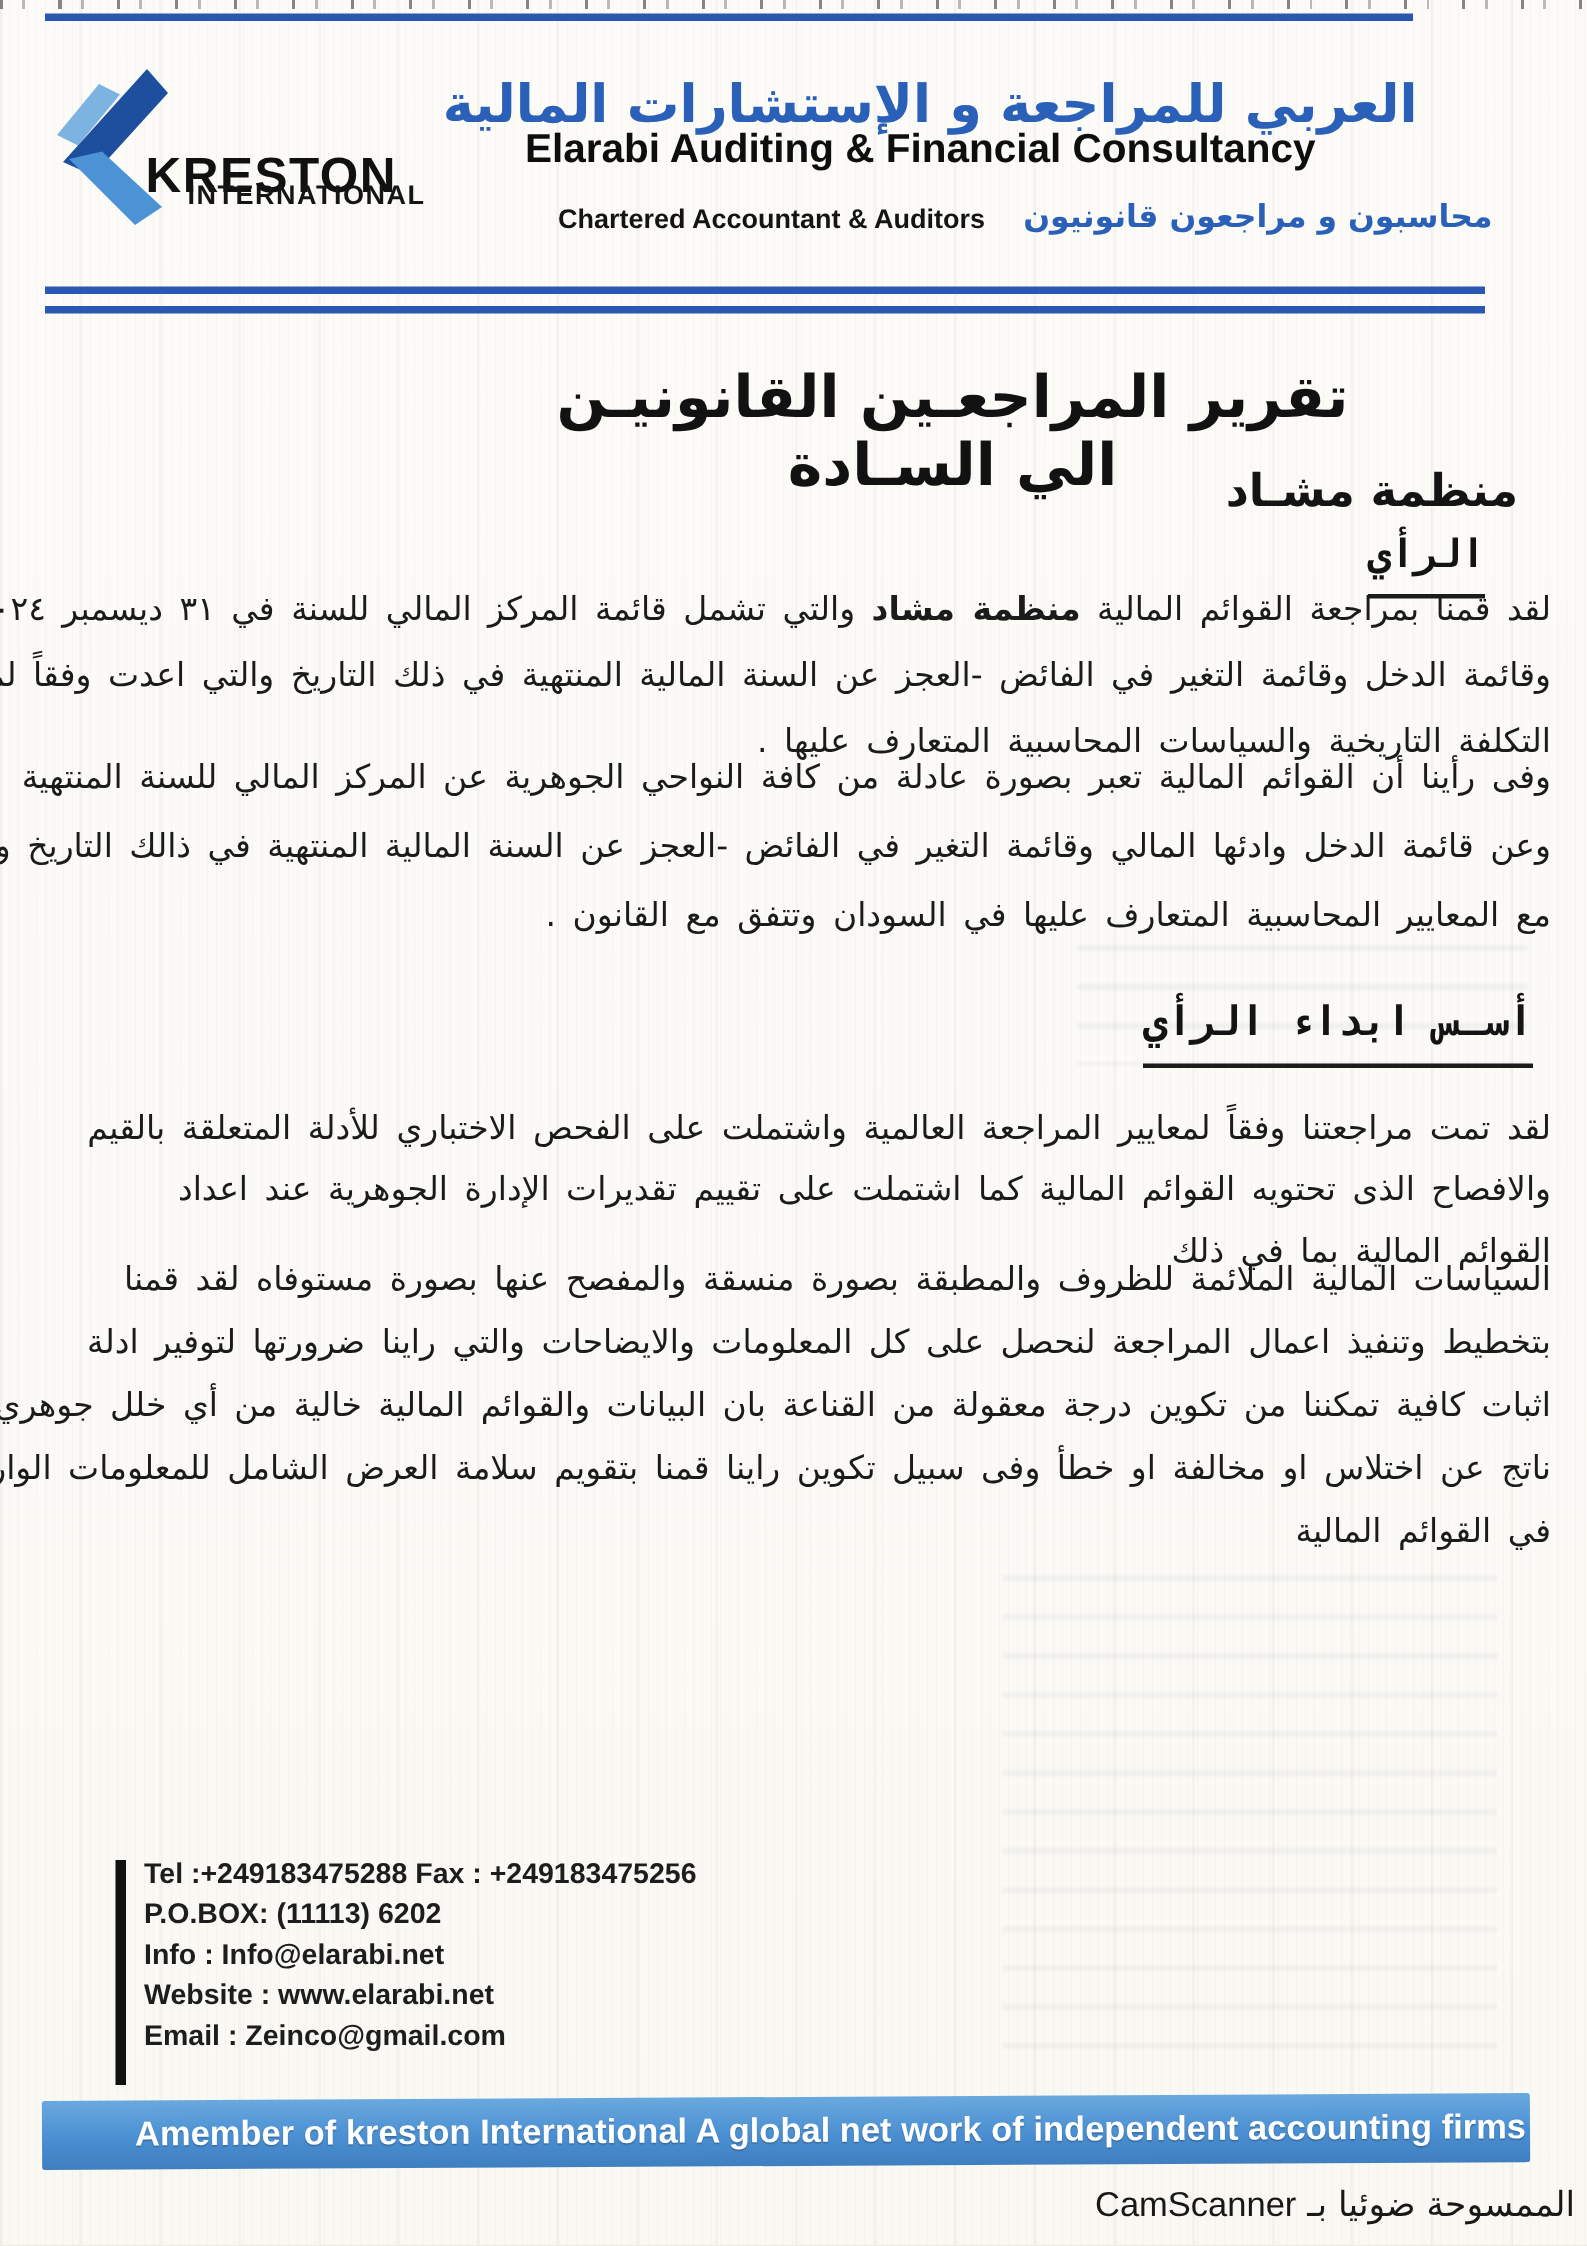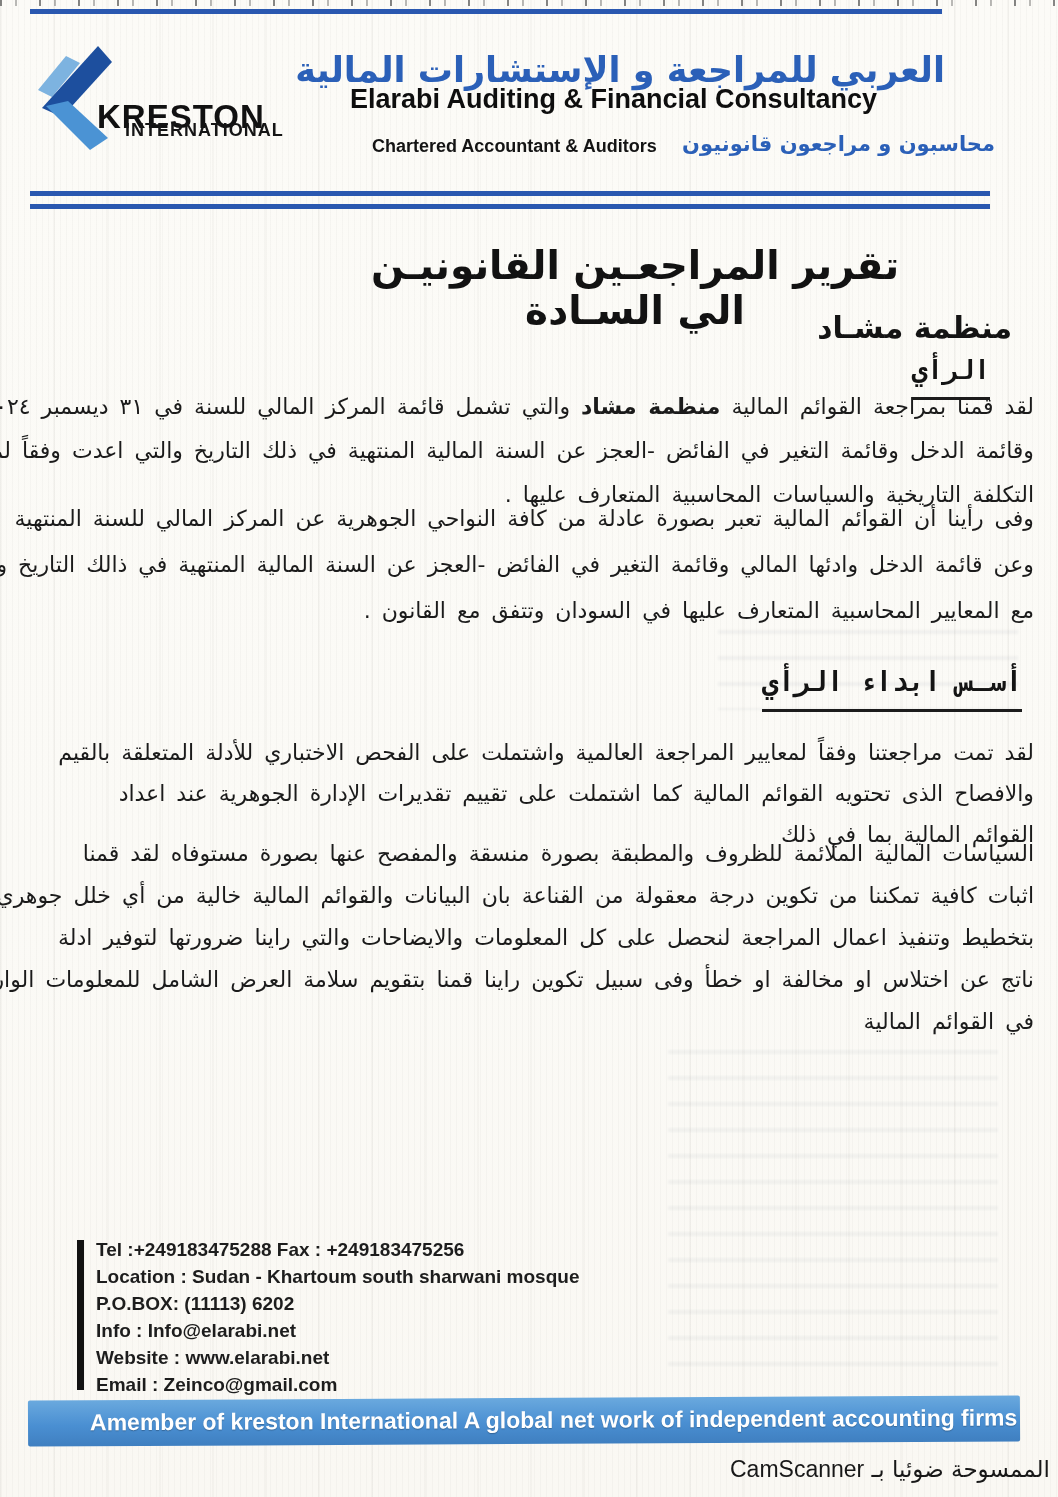--- a/index.html
+++ b/index.html
@@ -83,31 +83,30 @@
   <div class="heading-ar underlined" style="right:36px;top:666px;font-size:27px;">أسـس ابداء الرأي</div>
 
   <div class="para" style="top:712px;line-height:41px;margin-top:20px;">
     <span class="pline">لقد تمت مراجعتنا وفقاً لمعايير المراجعة العالمية واشتملت على الفحص الاختباري للأدلة المتعلقة بالقيم</span>
     <span class="pline">والافصاح الذى تحتويه القوائم المالية كما اشتملت على تقييم تقديرات الإدارة الجوهرية عند اعداد</span>
     <span class="pline">القوائم المالية بما في ذلك</span>
   </div>
 
   <div class="para" style="top:833px;line-height:42px;">
     <span class="pline">السياسات المالية الملائمة للظروف والمطبقة بصورة منسقة والمفصح عنها بصورة مستوفاه لقد قمنا</span>
+    <span class="pline">بتخطيط وتنفيذ اعمال المراجعة لنحصل على كل المعلومات والايضاحات والتي راينا ضرورتها لتوفير ادلة</span>
     <span class="pline">اثبات كافية تمكننا من تكوين درجة معقولة من القناعة بان البيانات والقوائم المالية خالية من أي خلل جوهري</span>
-    <span class="pline">بتخطيط وتنفيذ اعمال المراجعة لنحصل على كل المعلومات والايضاحات والتي راينا ضرورتها لتوفير ادلة</span>
     <span class="pline">ناتج عن اختلاس او مخالفة او خطأ وفى سبيل تكوين راينا قمنا بتقويم سلامة العرض الشامل للمعلومات الواردة</span>
     <span class="pline">في القوائم المالية</span>
   </div>
 
   <div class="abs" style="left:77px;top:1240px;width:7px;height:150px;background:#121212;"></div>
 
   <div class="abs" style="left:96px;top:1236px;">
     <div class="contact-line">Tel :+249183475288  Fax : +249183475256</div>
-    <div class="contact-line">Location : Sudan - Khartoum south sharwani mosque</div>
     <div class="contact-line">P.O.BOX: (11113) 6202</div>
     <div class="contact-line">Info :  Info@elarabi.net</div>
     <div class="contact-line">Website : www.elarabi.net</div>
     <div class="contact-line">Email : Zeinco@gmail.com</div>
   </div>
 
   <div class="abs" style="left:28px;top:1398px;width:992px;height:46px;transform:rotate(-0.3deg);
               background:linear-gradient(180deg,#6aa9de 0%,#4a8fd2 55%,#3f7fc0 100%);
               border-radius:2px;">
     <div style="font-family:'Liberation Sans',sans-serif;font-weight:bold;font-size:23px;

